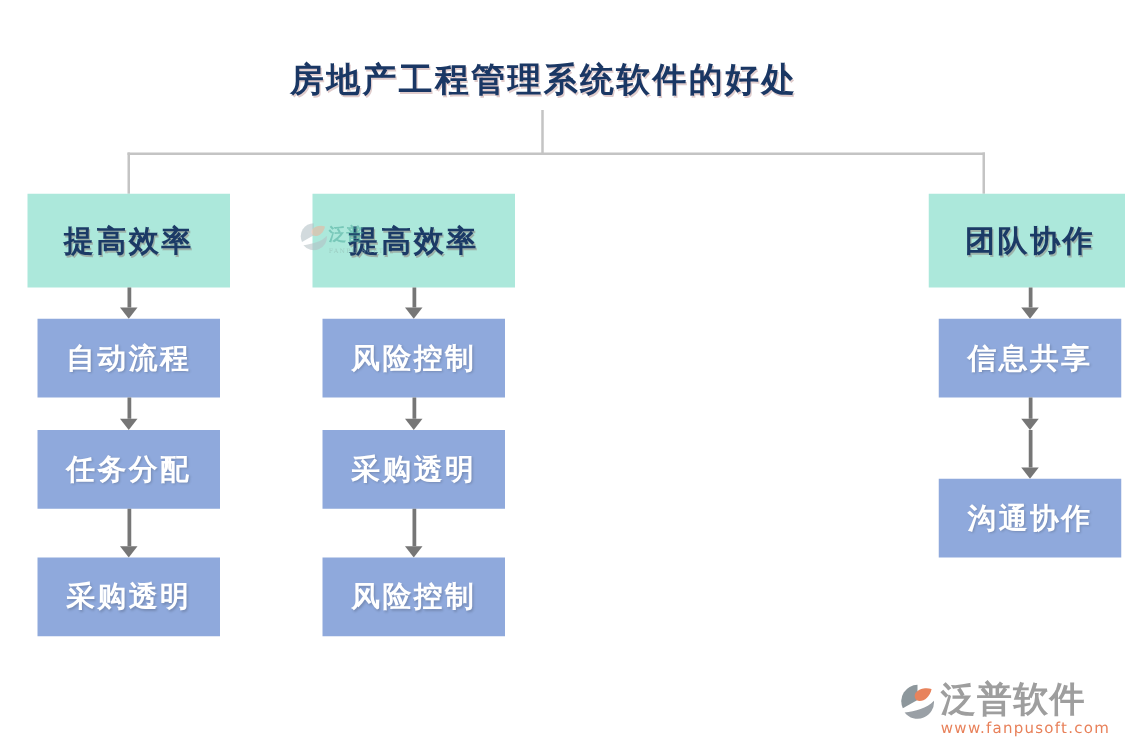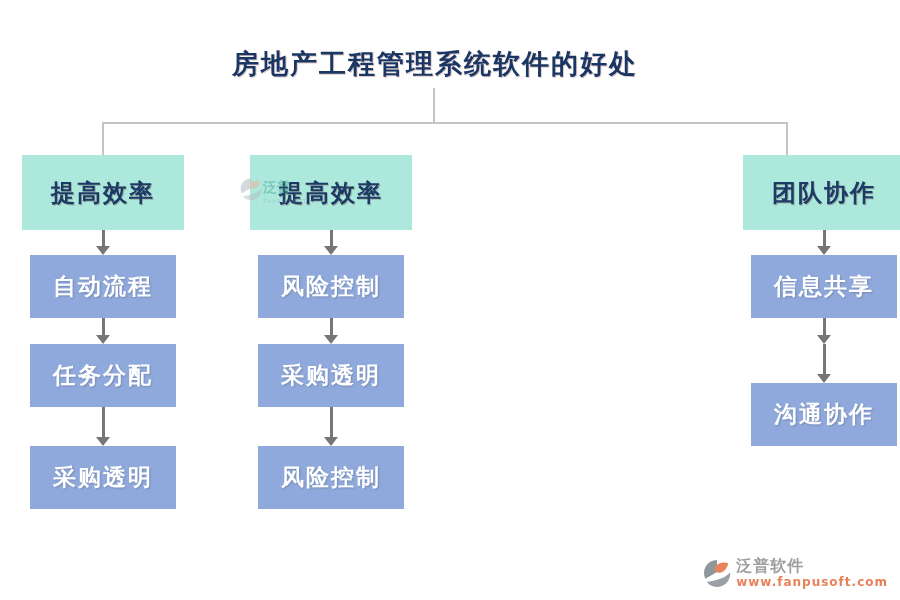--- a/index.html
+++ b/index.html
@@ -61,24 +61,24 @@
     font-family:Liberation Serif, serif;
   }
   .watermark .wm-sub{
     display:block;font-size:5px;color:#8fb6ad;letter-spacing:1px;margin-top:2px;
   }
   .brand{
     position:absolute;right:12px;bottom:12px;display:flex;align-items:flex-start;gap:4px;
   }
   .brand .txt{display:flex;flex-direction:column;align-items:flex-start;line-height:1;}
   .brand .name{
-    font-size:16px;font-weight:bold;color:var(--logo-text);letter-spacing:1px;
+    font-size:28px;font-weight:bold;color:var(--logo-text);letter-spacing:1px;
   }
   .brand .url{
-    font-size:12px;font-weight:bold;color:var(--logo-url);letter-spacing:1px;margin-top:2px;
+    font-size:12px;font-weight:normal;color:var(--logo-url);letter-spacing:1px;margin-top:2px;
     font-family:"DejaVu Sans","Liberation Sans",sans-serif;
   }
 </style>
 </head>
 <body>
 
 <div class="canvas">
 
   <h1 class="title">房地产工程管理系统软件的好处</h1>
 

